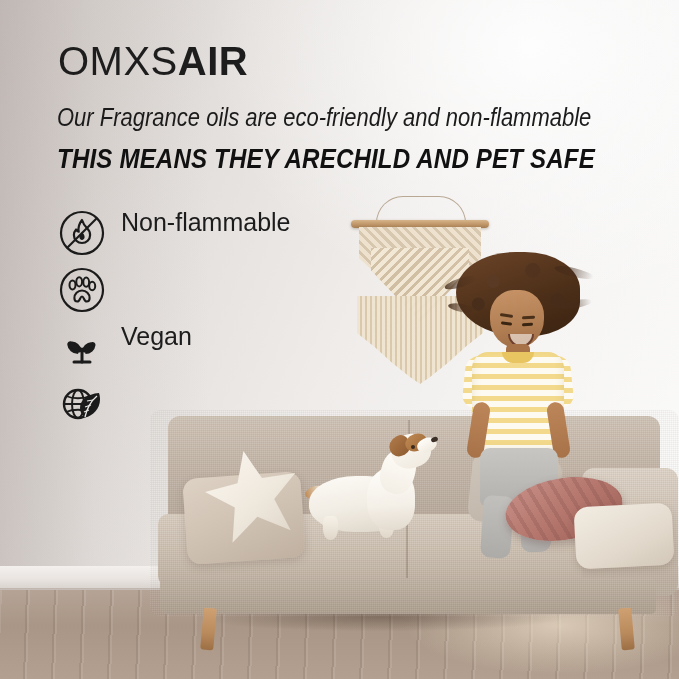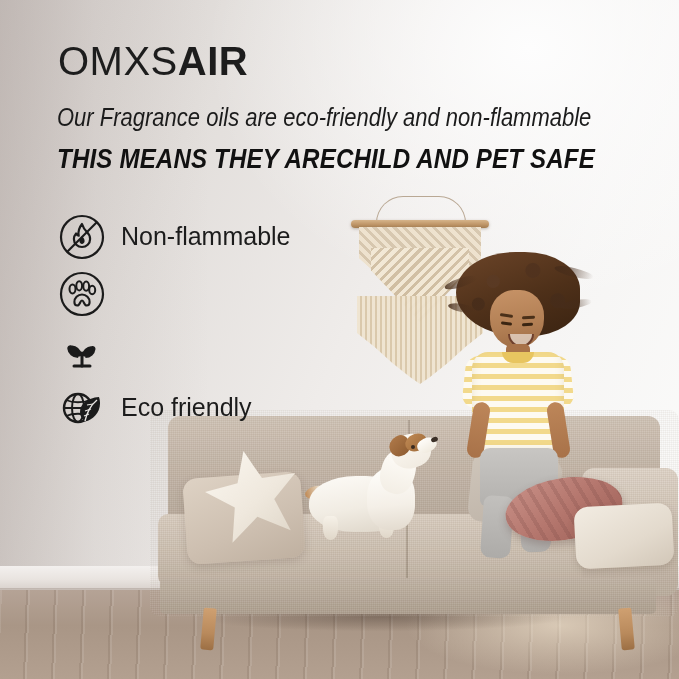--- a/index.html
+++ b/index.html
@@ -69,21 +69,21 @@
   .claim{
     position:absolute;left:57px;top:143px;
     font-size:28px;font-style:italic;font-weight:700;
     color:#111;white-space:nowrap;letter-spacing:.2px;
     transform:scaleX(.86);transform-origin:left center;
   }
 
   
   .features{position:absolute;left:57px;top:208px;width:330px;}
   .feature{
-    position:relative;height:57px;display:flex;align-items:center;gap:14px;
+    position:relative;height:57px;display:flex;align-items:flex-start;gap:14px;
   }
   .feature .ic{width:50px;height:50px;flex:0 0 50px;display:block;}
   .feature .lbl{
     font-size:25px;color:#1c1c1c;font-weight:400;white-space:nowrap;
   }
 
   
   .macrame{position:absolute;left:345px;top:196px;width:150px;height:190px;}
   .mac-cord{
     position:absolute;left:50%;top:0;width:88px;height:26px;margin-left:-44px;
@@ -445,31 +445,31 @@
       </svg>
     </div>
 
     <div class="feature">
       <svg class="ic" viewBox="0 0 50 50">
         <path d="M24 30c-1-6-5-9-10-9.5-1.6-0.2-2.6 0.6-2.4 2 0.5 4.6 4.3 8.2 9.6 8.3" fill="#1b1b1b" stroke="#1b1b1b" stroke-width="2.6" stroke-linejoin="round"></path>
         <path d="M26 30c0.8-5.2 4.4-8.2 9-8.7 1.5-0.2 2.4 0.6 2.2 1.9-0.5 4.2-4 7.5-8.8 7.6" fill="#1b1b1b" stroke="#1b1b1b" stroke-width="2.6" stroke-linejoin="round"></path>
         <path d="M25 40V27" stroke="#1b1b1b" stroke-width="3" stroke-linecap="round"></path>
         <path d="M17 40h16" stroke="#1b1b1b" stroke-width="3" stroke-linecap="round"></path>
       </svg>
+      <span class="lbl">Vegan</span>
     </div>
 
     <div class="feature">
       <svg class="ic" viewBox="0 0 50 50">
         <circle cx="21" cy="25" r="14" fill="none" stroke="#1b1b1b" stroke-width="2.4"></circle>
         <ellipse cx="21" cy="25" rx="6" ry="14" fill="none" stroke="#1b1b1b" stroke-width="2"></ellipse>
         <line x1="7" y1="25" x2="35" y2="25" stroke="#1b1b1b" stroke-width="2"></line>
         <path d="M9 17c7 3 17 3 24 0" fill="none" stroke="#1b1b1b" stroke-width="1.8"></path>
         <path d="M9 33c7-3 17-3 24 0" fill="none" stroke="#1b1b1b" stroke-width="1.8"></path>
         <path d="M42 14c-12 1-19 7-19 15 0 4 2 7.5 5 9.5 8-1.5 15-9 15-18 0-2.5-0.4-4.7-1-6.5z" fill="#1b1b1b"></path>
         <path d="M40 17c-6 5-10 12-12 21" stroke="#e8e5e2" stroke-width="1.4" fill="none"></path>
         <path d="M36 21l-6 1M34 26l-6 2M32 31l-5 2" stroke="#e8e5e2" stroke-width="1.2"></path>
       </svg>
-      <span class="lbl">Eco friendly</span>
     </div>
 
   </div>
 
 </div>
 
 </body></html>

